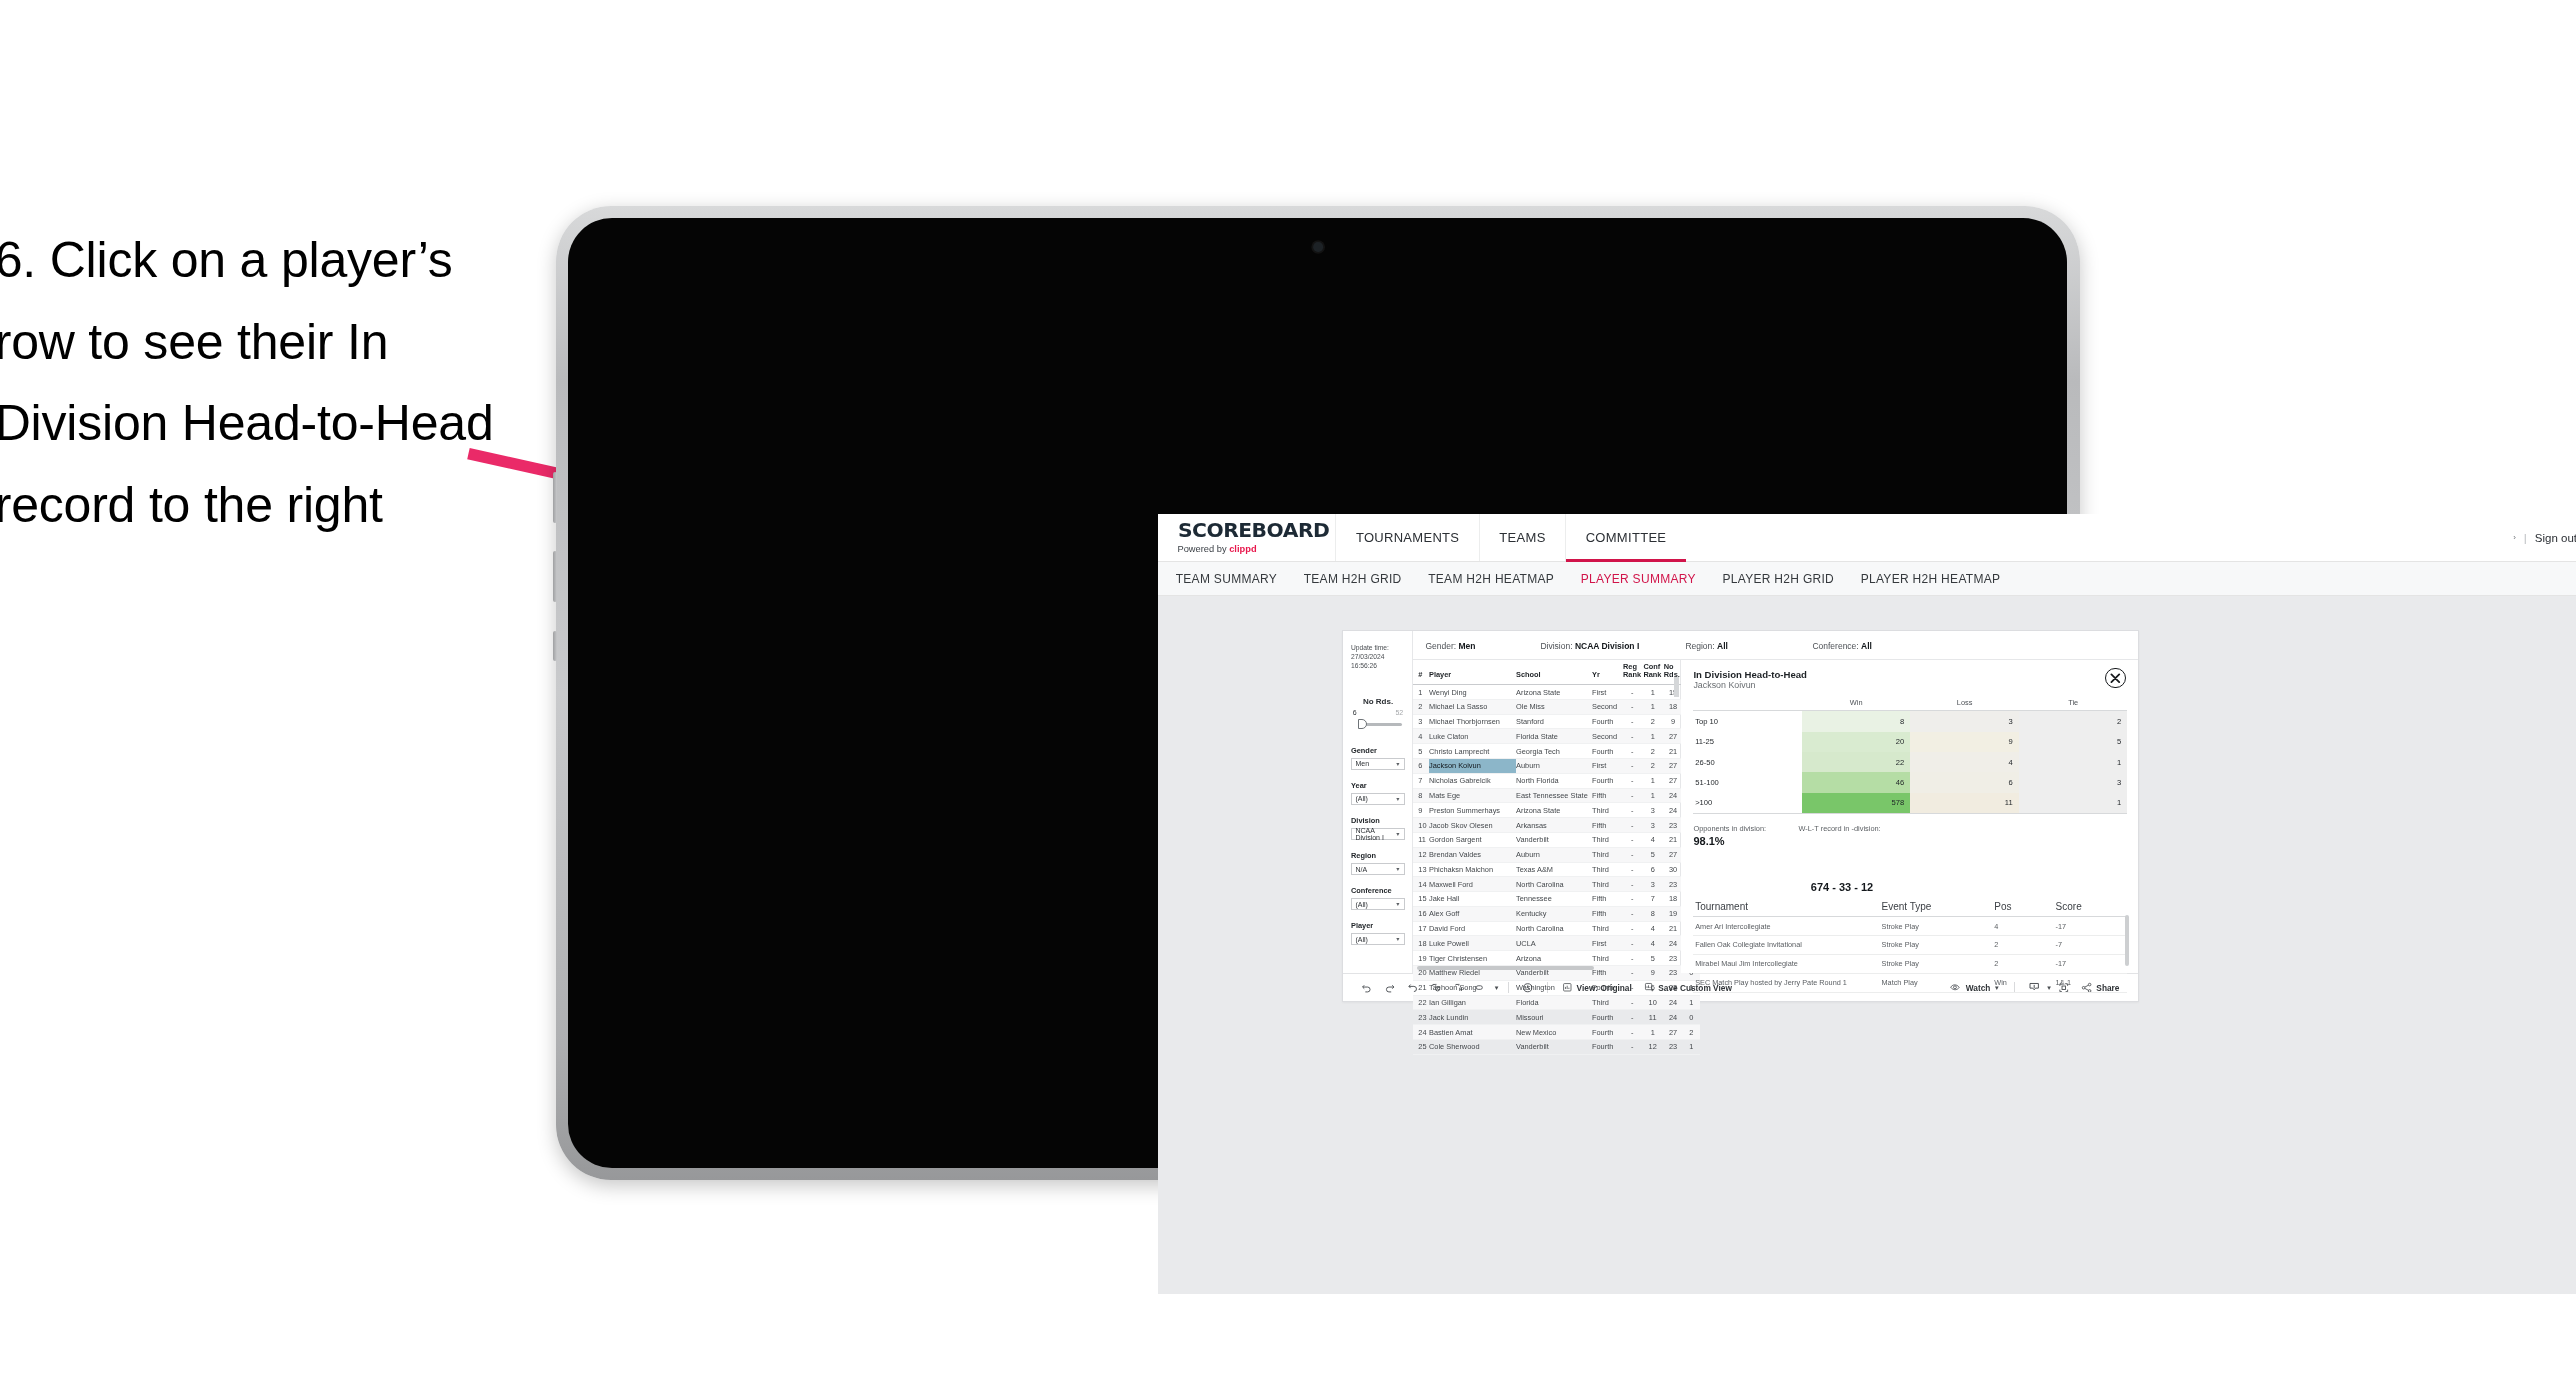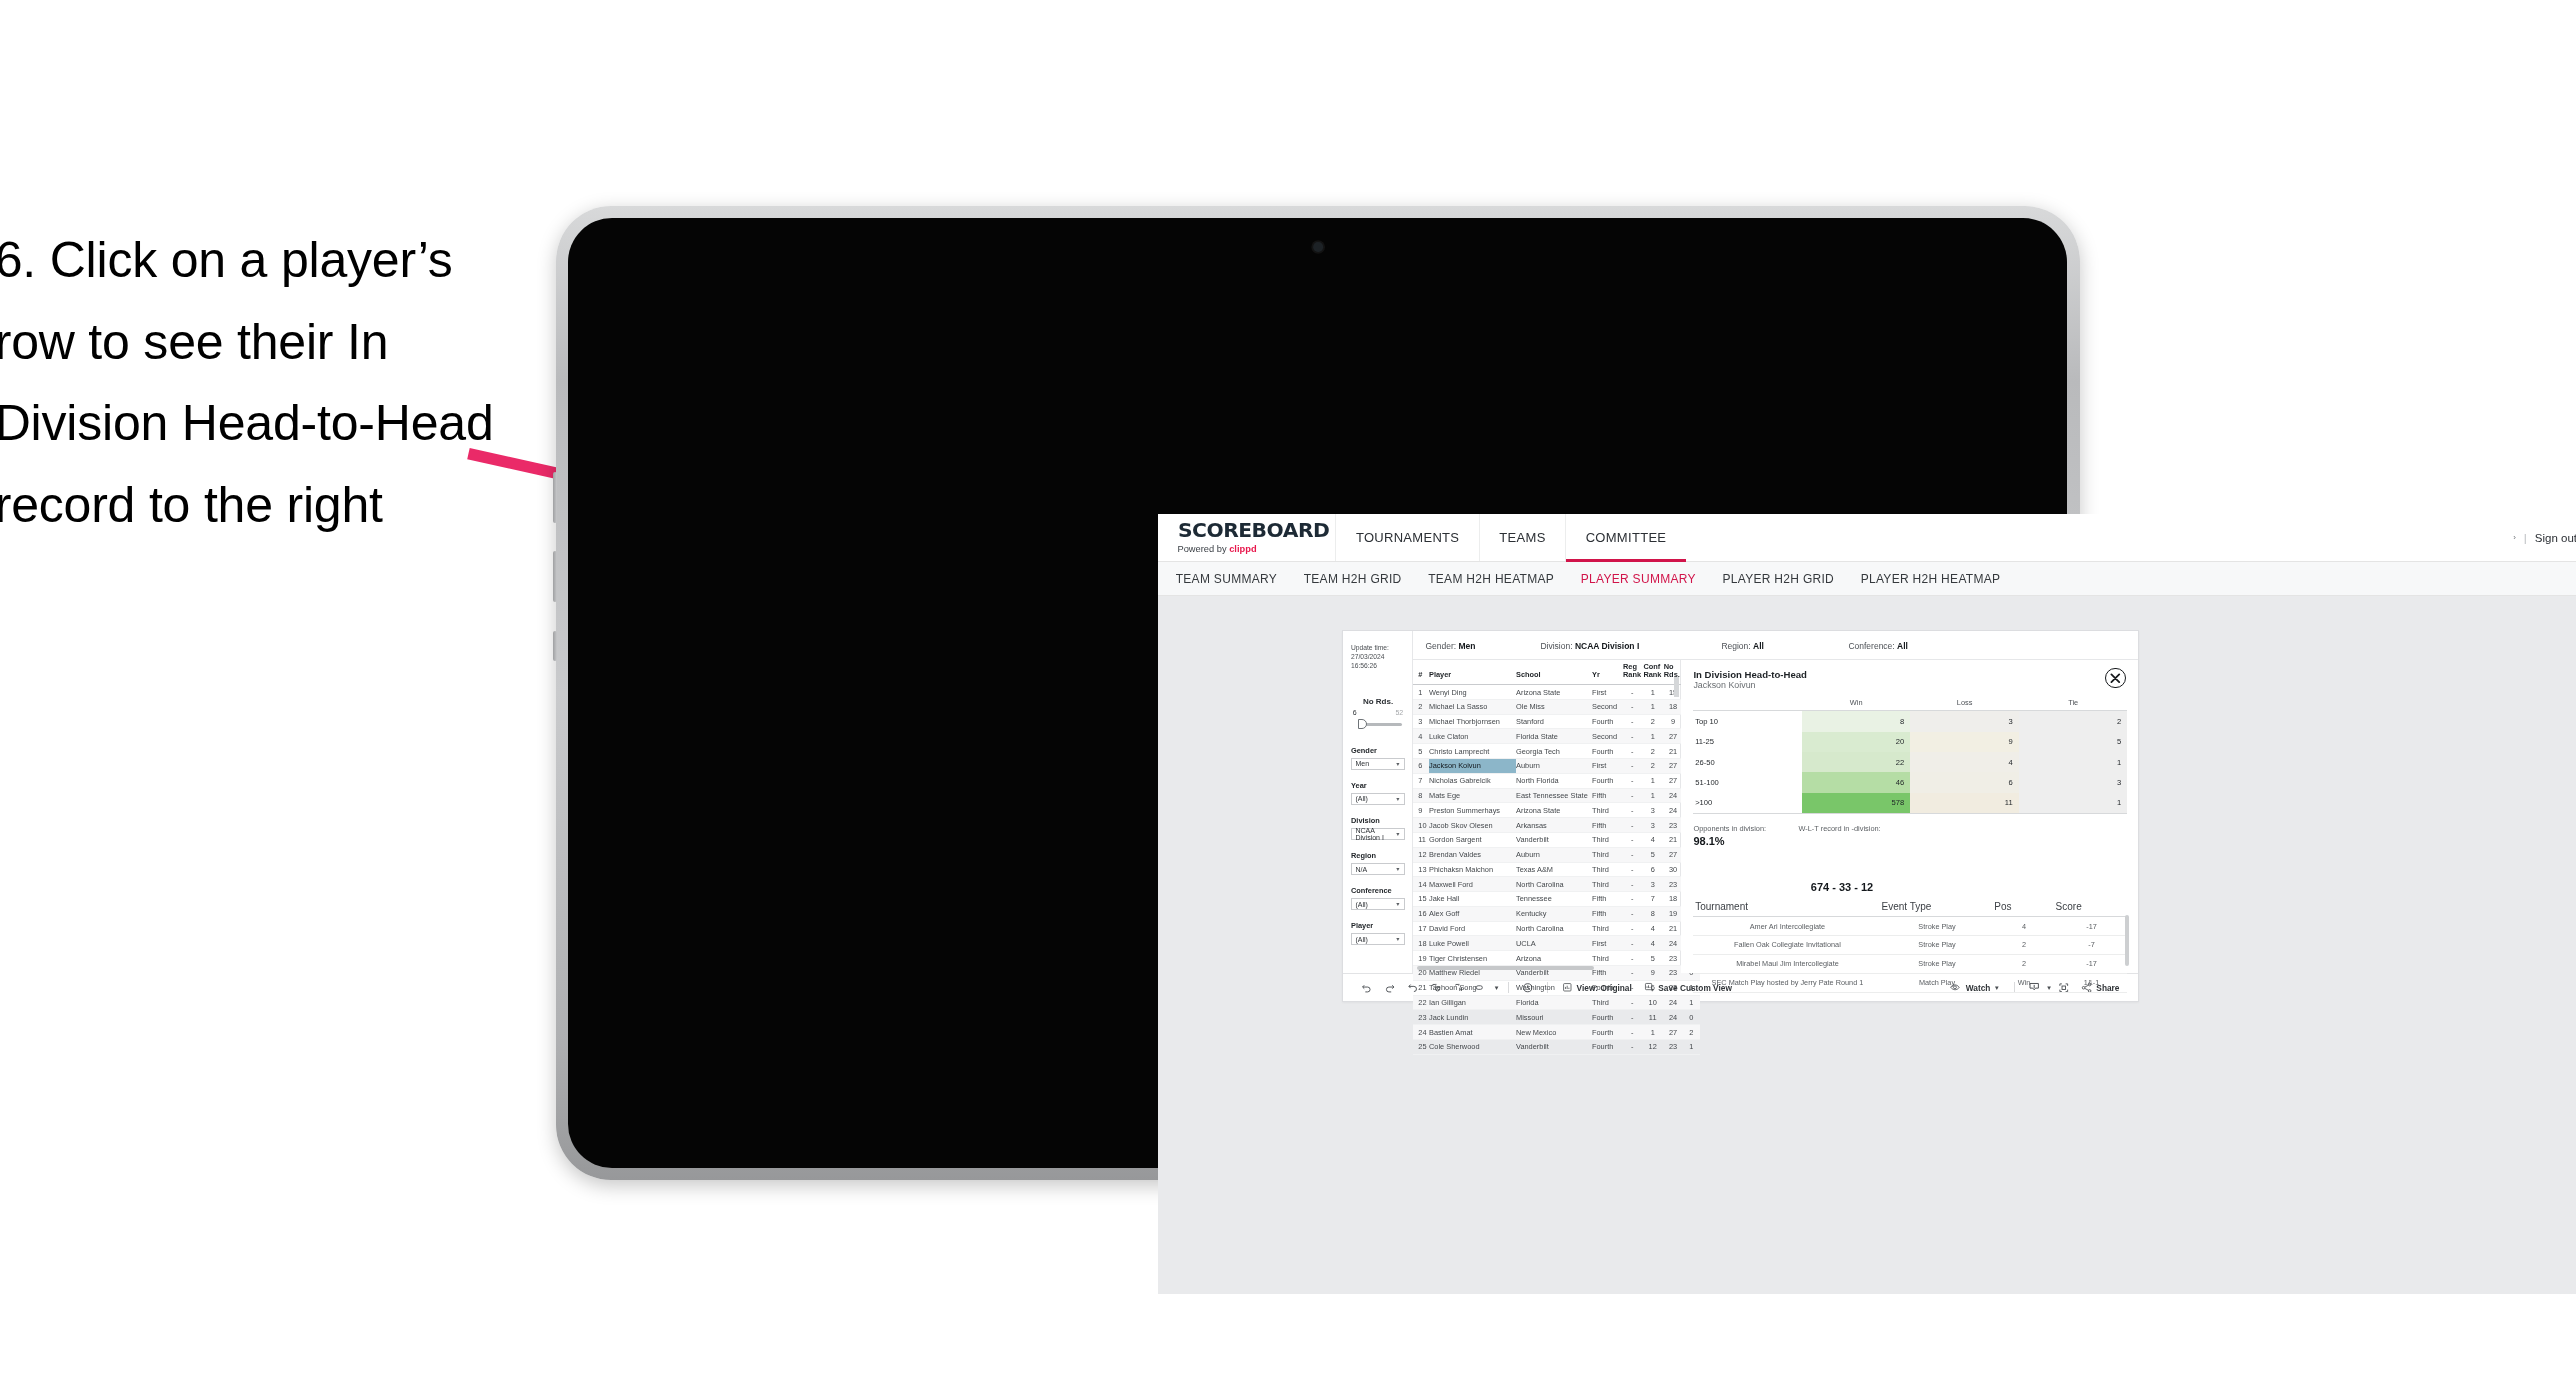--- a/index.html
+++ b/index.html
@@ -143,21 +143,21 @@
   
   #standings { flex: 1; min-width: 0; display: flex; flex-direction: column; background: #fff; }
   #standings-title { font-size: 13.3px; font-weight: 700; color: #1e2226; padding: 11.5px 0 0 12.4px; letter-spacing: -0.2px; }
   #crumbs {
     display: flex; font-size: 8.5px; color: #4d5156; padding: 9.7px 0 8px 12.4px;
     border-bottom: 0.9px solid #e6e7e9;
   }
   #crumbs span b { color: #14181c; font-weight: 700; }
   #crumbs span:nth-child(1) { width: 115px; }
   #crumbs span:nth-child(2) { width: 145px; }
-  #crumbs span:nth-child(3) { width: 127px; margin-left: 36px; }
+  #crumbs span:nth-child(3) { width: 127px; }
 
   #split { flex: 1; display: flex; min-height: 0; }
 
   
   #table-wrap { width: 268px; border-right: 0.9px solid #e6e7e9; display: flex; flex-direction: column; position: relative; }
   #tbl { width: 100%; border-collapse: collapse; font-size: 7.4px; color: #44484c; table-layout: fixed; }
   #tbl th {
     font-size: 7.4px; font-weight: 700; color: #1e2226; text-align: left;
     padding: 3.5px 1.8px 4.4px 0; border-bottom: 0.9px solid #c9cbce; vertical-align: bottom; line-height: 1.12;
   }
@@ -203,21 +203,21 @@
   #stats .lbl { font-size: 7.4px; color: #5a5e62; }
   #stats .val { font-size: 11px; font-weight: 700; color: #14181c; margin-top: 2.7px; }
   #stats .blk:nth-child(2) .val { padding-left: 12.4px; margin-top: 48px; }
 
   #tourn-wrap { margin-top: 8px; position: relative; }
   #tourn { width: 100%; border-collapse: collapse; font-size: 7.3px; table-layout: fixed; }
   #tourn th {
     font-weight: 400; color: #3d4146; font-size: 10px; text-align: left;
     padding: 0 0 4.4px 1.8px; border-bottom: 0.9px solid #d7d9db;
   }
-  #tourn td { color: #5a5e62; padding: 4.4px 0 4.4px 1.8px; border-bottom: 0.9px solid #eceded; line-height: 1.25; vertical-align: middle; text-align: center; }
+  #tourn td { color: #5a5e62; padding: 4.4px 0 4.4px 1.8px; border-bottom: 0.9px solid #eceded; line-height: 1.25; vertical-align: middle; }
   .t-name { width: 76px; }
   .t-type { width: 46px; }
   .t-pos  { width: 25px; }
   .t-score{ width: 30px; }
   #tourn-scroll { position: absolute; right: -1.8px; top: 14px; width: 4.4px; height: 51px; background: #cdcfd1; border-radius: 2.7px; }
 
   
   #toolbar {
     height: 28px; border-top: 0.9px solid #e2e3e5; background: #fff;
     display: flex; align-items: center; padding: 0 12.4px; gap: 0;

